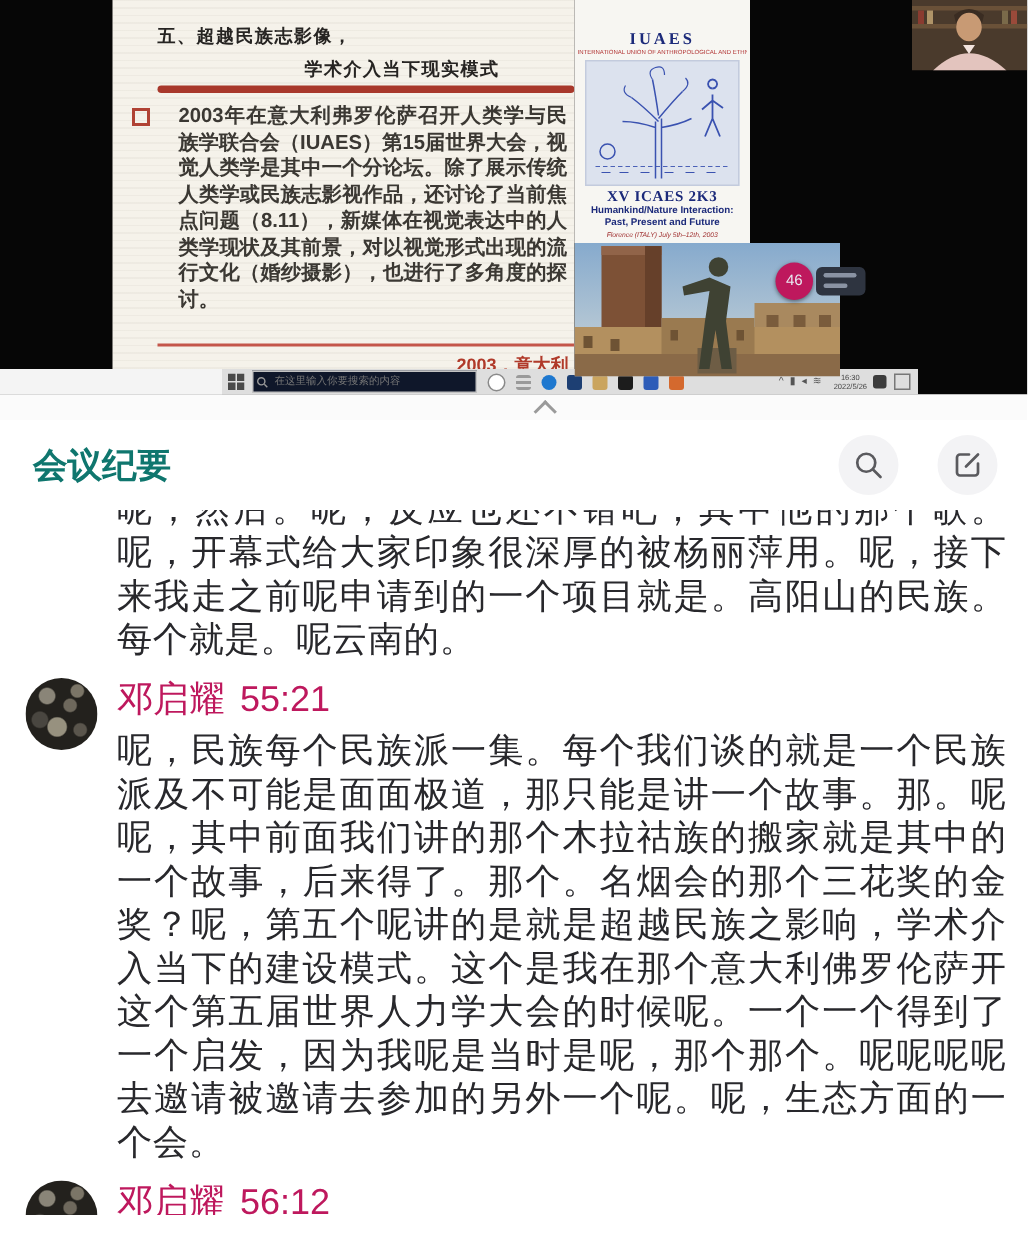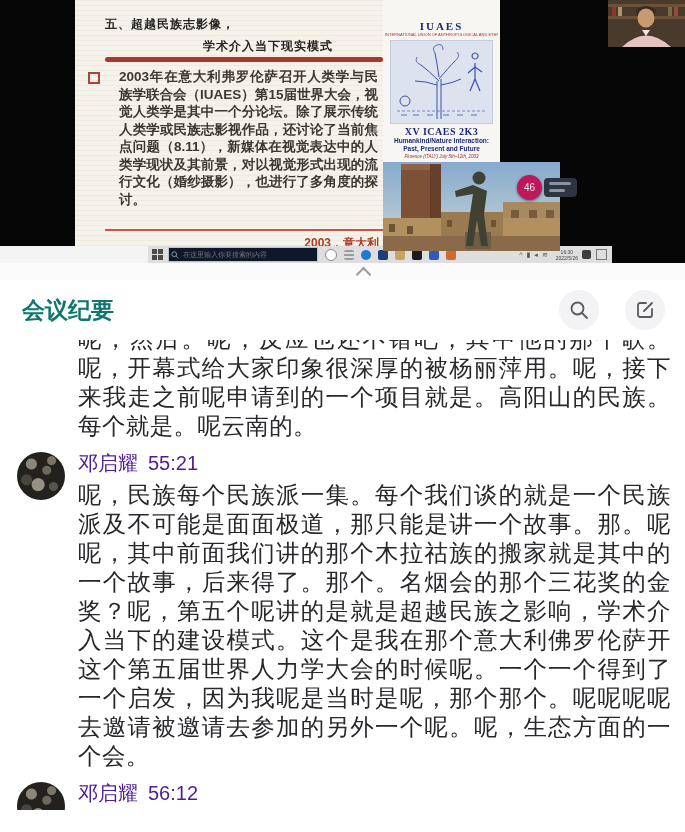--- a/index.html
+++ b/index.html
@@ -67,21 +67,21 @@
   .panel-header{display:flex;align-items:center;padding:10px 20px 10px 22px;}
   .panel-title{flex:1;font-size:23px;font-weight:bold;color:#0f766e;}
   .icon-btn{width:40px;height:40px;border-radius:50%;background:#f3f3f5;margin-left:26px;
             display:flex;align-items:center;justify-content:center;cursor:pointer;}
 
   .entries{position:relative;padding-right:14px;overflow:hidden;height:470px;}
   .entry{position:relative;padding-left:78px;}
   .clip{overflow:hidden;}
   .clip .msg{margin-top:-15px;}
   .msg{margin:0;font-size:23.5px;line-height:29px;color:#28282c;text-align:justify;letter-spacing:.4px;}
-  .entry-head{display:flex;align-items:baseline;margin:9px 0 4px;font-size:20px;color:#4c1d95;}
+  .entry-head{display:flex;align-items:baseline;margin:9px 0 4px;font-size:24px;color:#be185d;}
   .entry-head .tm{margin-left:10px;}
   .avatar{position:absolute;left:17px;top:2px;width:48px;height:48px;border-radius:50%;
     background:
       radial-gradient(circle at 30% 25%,#8a8578 0 5px,transparent 6px),
       radial-gradient(circle at 62% 38%,#6e685c 0 4px,transparent 5px),
       radial-gradient(circle at 44% 68%,#97917f 0 6px,transparent 7px),
       radial-gradient(circle at 76% 72%,#5a554c 0 4px,transparent 5px),
       radial-gradient(circle at 20% 58%,#494640 0 5px,transparent 6px),
       radial-gradient(circle at 72% 18%,#7b7567 0 4px,transparent 5px),
       #23211d;}

